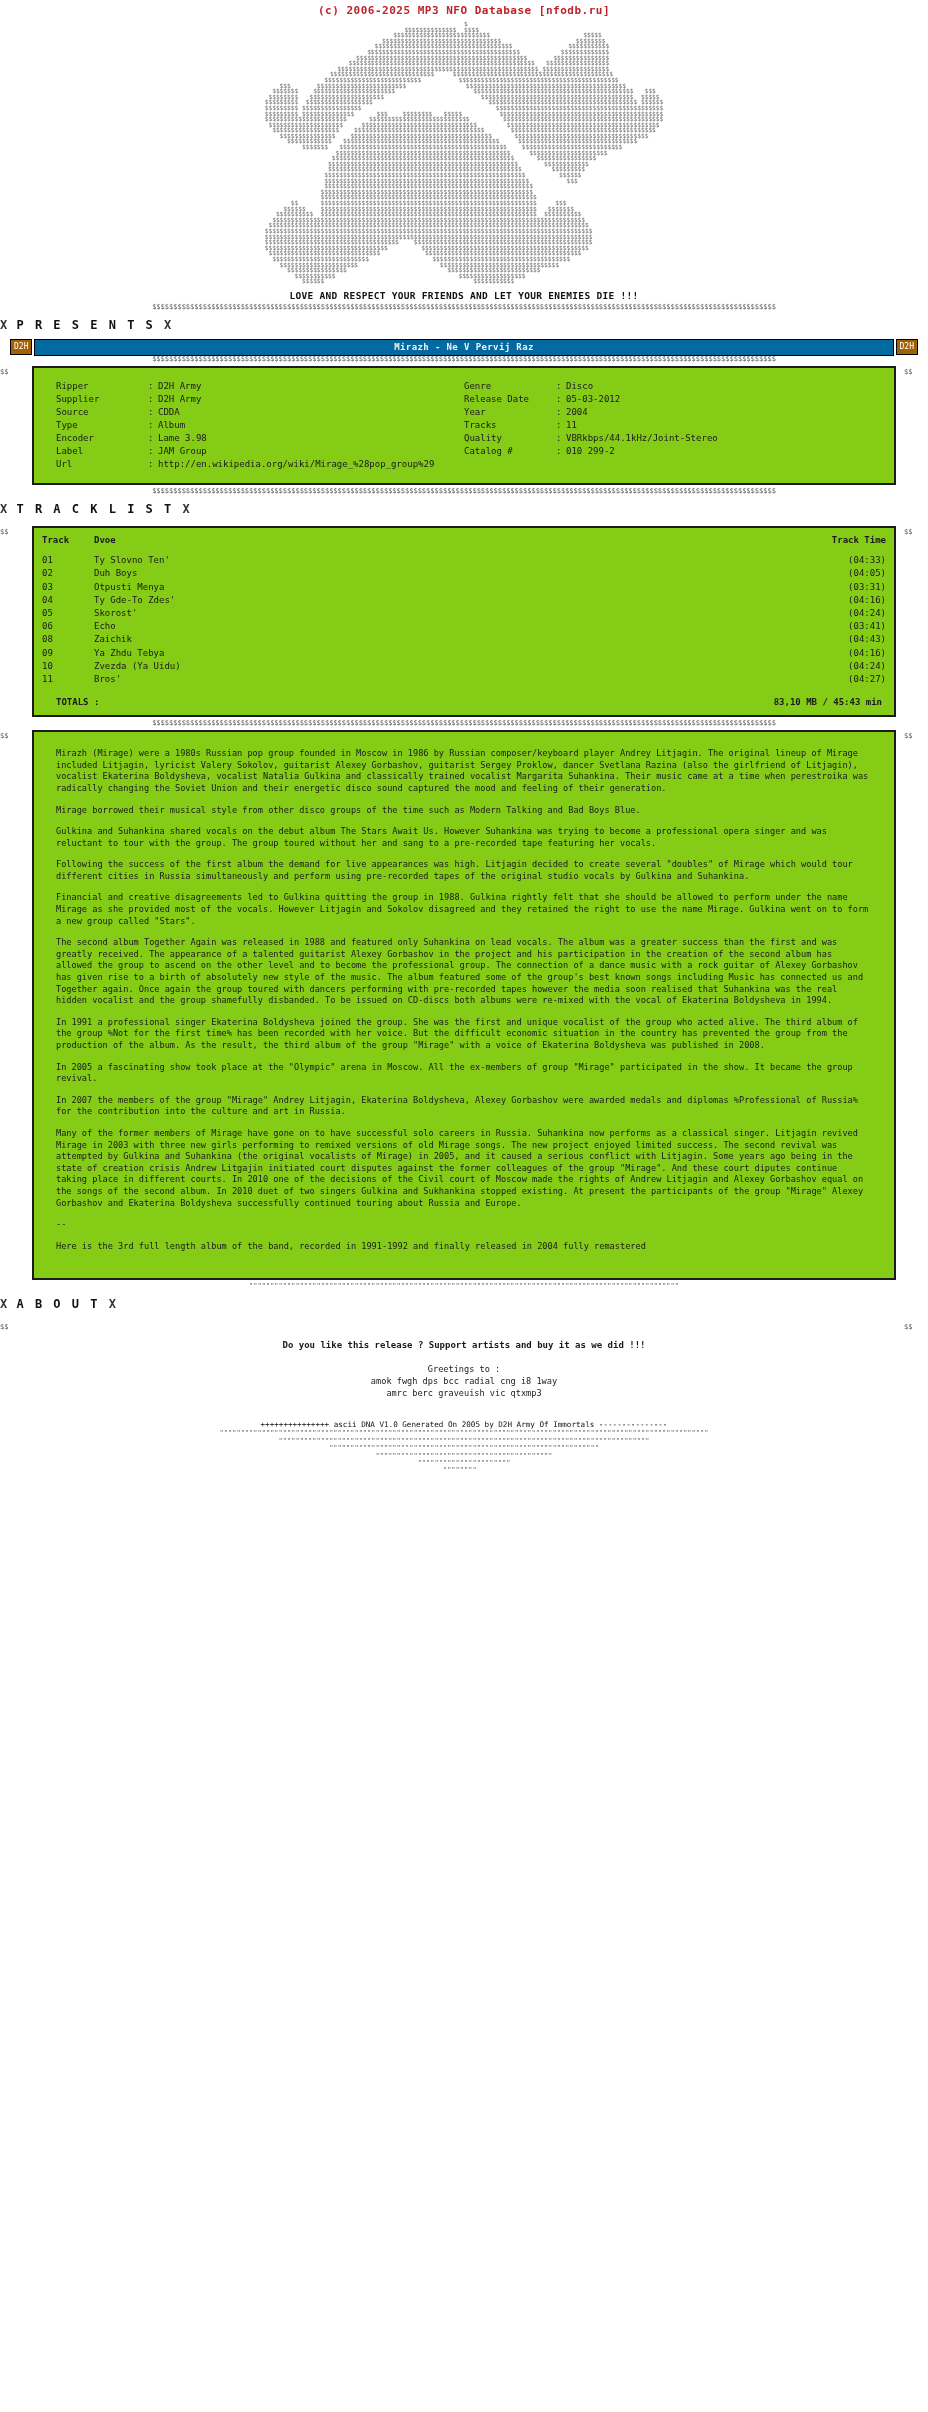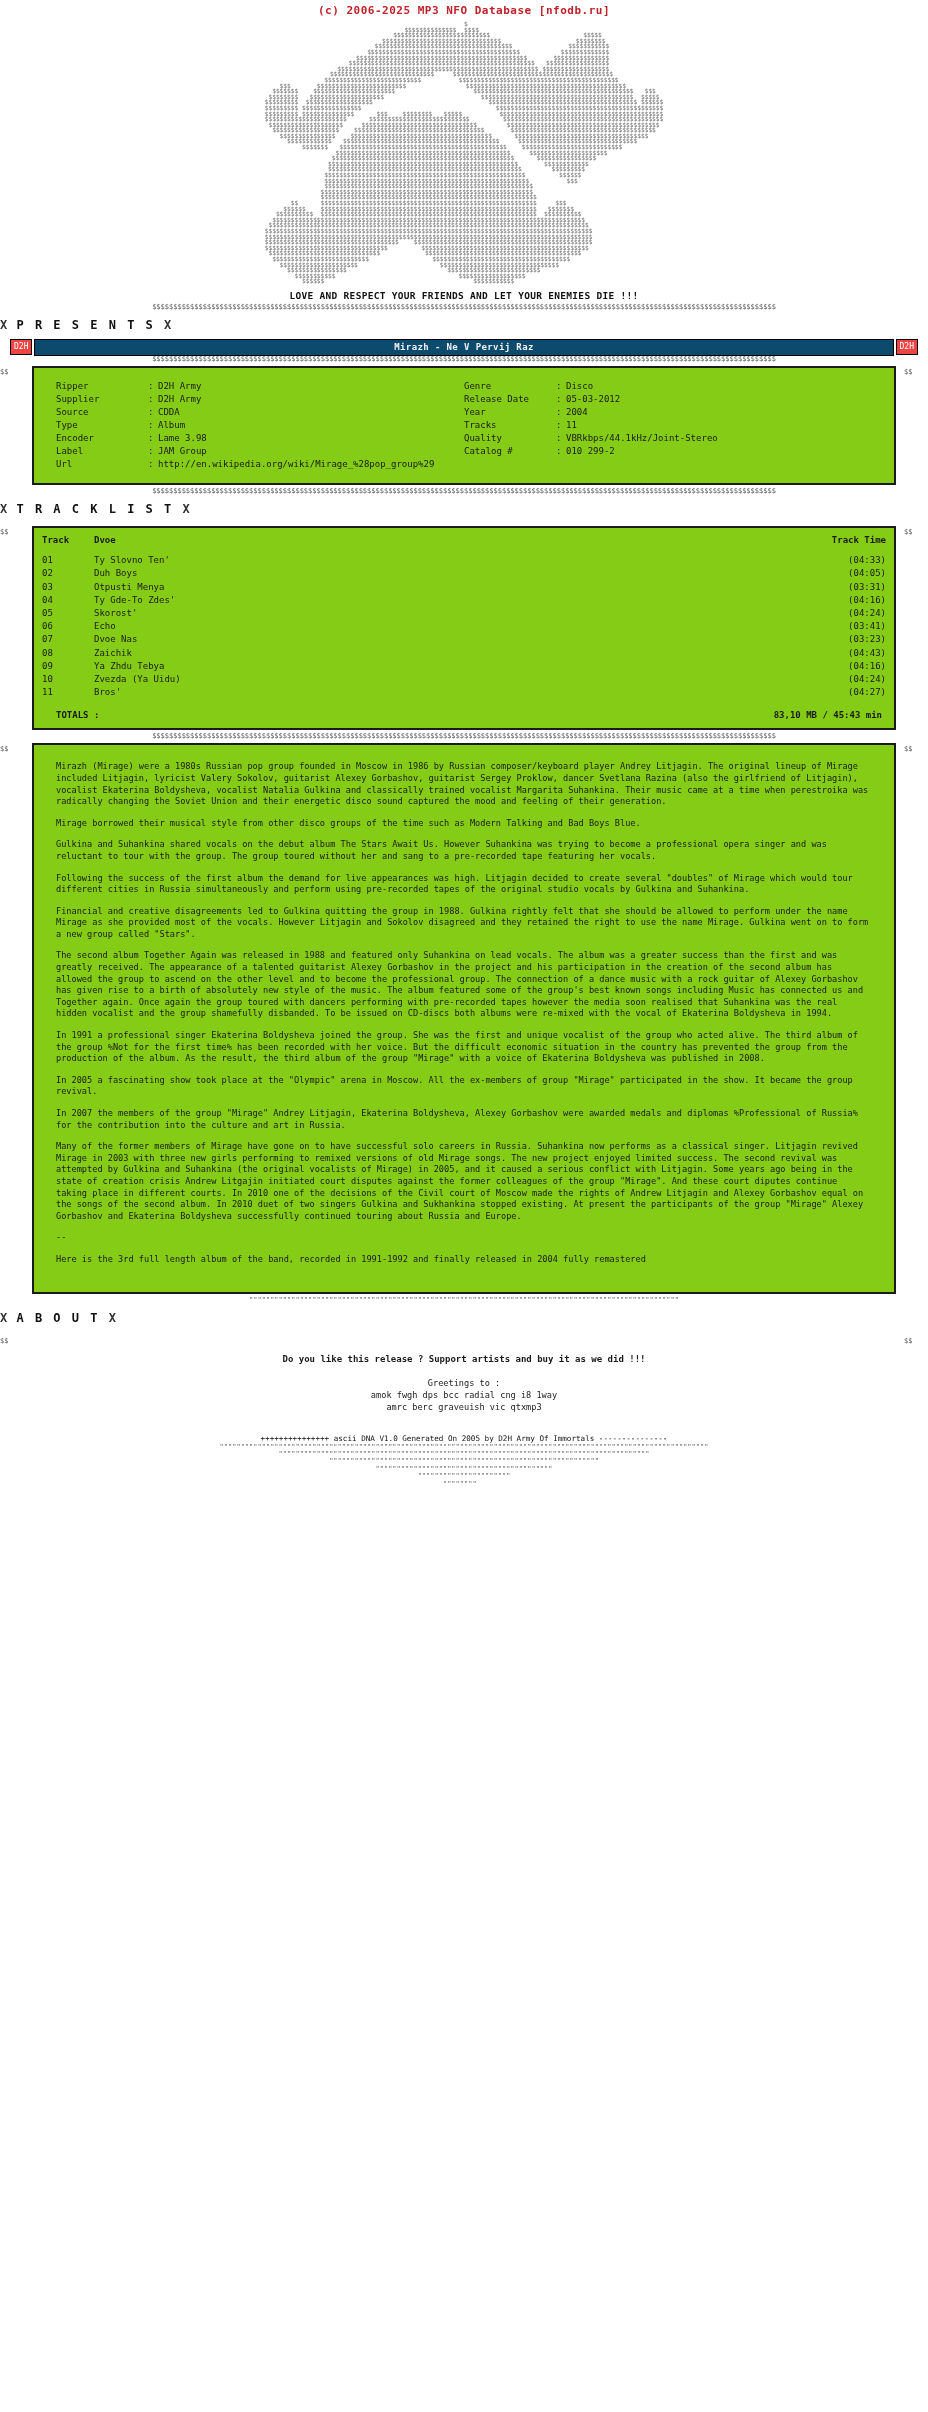--- a/index.html
+++ b/index.html
@@ -58,32 +58,32 @@
   .sect-title .mk{color:#333;letter-spacing:0;}
   .titlebar{
     display:flex;
     align-items:center;
     margin:0 10px;
     font-size:8px;
     line-height:12px;
   }
   .titlebar .mid{
     flex:1;
-    background:#0c4a6e;
+    background:#0369a1;
     color:#f2f2f2;
     text-align:center;
     font-size:9px;
     line-height:15px;
     font-weight:bold;
     letter-spacing:.4px;
     border:1px solid #000;
     margin:0 2px;
   }
   .titlebar .tag{
-    background:#ef4444;color:#fff;font-size:8px;padding:1px 3px;border:1px solid #000;
+    background:#a16207;color:#fff;font-size:8px;padding:1px 3px;border:1px solid #000;
   }
   .framewrap{
     margin:3px 8px;
     border:2px solid #1b1b1b;
     background:#84cc16;
     padding:6px 8px;
   }
   .info-grid{
     display:flex;
     font-size:9px;
@@ -302,25 +302,20 @@
                 <td class="num">05</td>
                 <td>Skorost'</td>
                 <td class="tm r">(04:24)</td>
               </tr>
               <tr>
                 <td class="num">06</td>
                 <td>Echo</td>
                 <td class="tm r">(03:41)</td>
               </tr>
               <tr>
-                <td class="num">07</td>
-                <td>Dvoe Nas</td>
-                <td class="tm r">(03:23)</td>
-              </tr>
-              <tr>
                 <td class="num">08</td>
                 <td>Zaichik</td>
                 <td class="tm r">(04:43)</td>
               </tr>
               <tr>
                 <td class="num">09</td>
                 <td>Ya Zhdu Tebya</td>
                 <td class="tm r">(04:16)</td>
               </tr>
               <tr>

